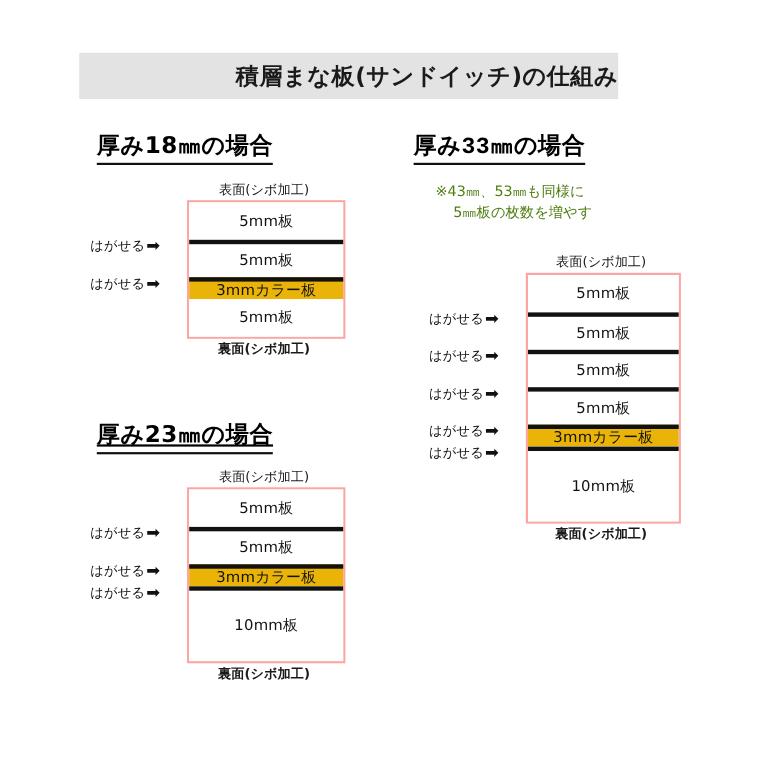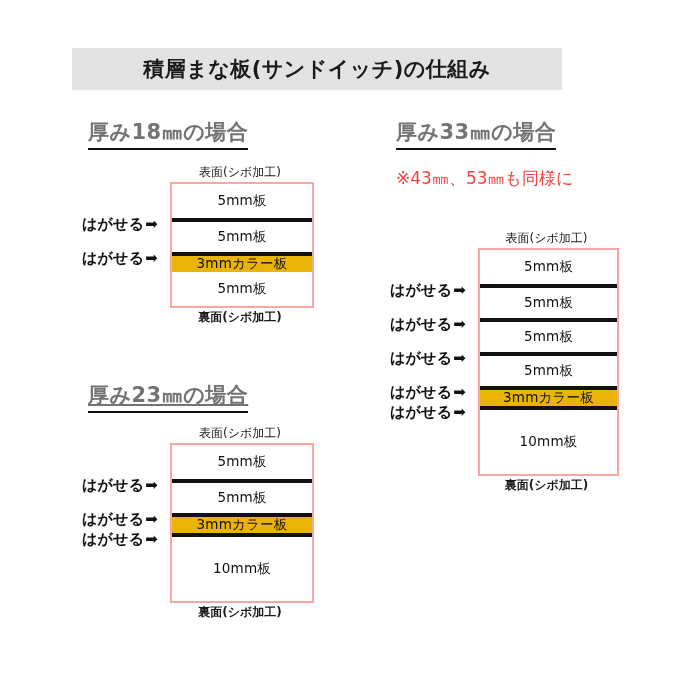--- a/index.html
+++ b/index.html
@@ -19,47 +19,47 @@
   
   #title-banner {
     position: absolute;
     left: 72px;
     top: 48px;
     width: 490px;
     height: 42px;
     background: #e3e3e3;
     display: flex;
     align-items: center;
-    justify-content: center;
+    justify-content: flex-end;
   }
   #title-text {
     font-size: 21px;
     font-weight: bold;
     color: #1a1a1a;
     letter-spacing: 0.5px;
     white-space: nowrap;
   }
 
   
   .section-heading {
     position: absolute;
     font-size: 21px;
     font-weight: bold;
-    color: #737373;
+    color: #000000;
     white-space: nowrap;
     border-bottom: 2px solid #111111;
     padding-bottom: 2px;
     letter-spacing: 0.5px;
   }
 
   
   .note {
     position: absolute;
-    font-size: 17px;
-    color: #ef4444;
+    font-size: 13px;
+    color: #4d7c0f;
     line-height: 1.45;
     white-space: nowrap;
   }
   .note-line-2 { padding-left: 16px; }
 
   
   .stack-wrap { position: absolute; }
   .cap {
     font-size: 12px;
     color: #1a1a1a;
@@ -96,22 +96,22 @@
 
   
   .peel {
     position: absolute;
     display: flex;
     align-items: center;
     white-space: nowrap;
     transform: translateY(-50%);
   }
   .peel-label {
-    font-size: 15px;
-    font-weight: bold;
+    font-size: 12px;
+    font-weight: normal;
     color: #111111;
     letter-spacing: 0.2px;
   }
   .peel-arrow {
     display: inline-block;
     margin-left: 1px;
     font-size: 15px;
     line-height: 1;
     color: #111111;
   }
@@ -177,23 +177,24 @@
         <span class="peel-arrow">➡</span>
       </div>
       <div class="peel" style="top: 519px; left: 82px;">
         <span class="peel-label">はがせる</span>
         <span class="peel-arrow">➡</span>
       </div>
       <div class="peel" style="top: 539px; left: 82px;">
         <span class="peel-label">はがせる</span>
         <span class="peel-arrow">➡</span>
       </div>
-      <div class="section-heading" style="left: 396px; top: 118px;">厚み33㎜の場合</div>
+      <div class="section-heading" style="left: 376px; top: 118px; font-family: Liberation Mono, monospace;">厚み33㎜の場合</div>
       <div class="note" style="left: 396px; top: 166px;">
         <div>※43㎜、53㎜も同様に</div>
+        <div class="note-line-2">5㎜板の枚数を増やす</div>
       </div>
       <div class="stack-wrap" style="left: 478px; top: 232px; width: 137px;">
         <div class="cap cap-top">表面(シボ加工)</div>
         <div class="stack" style="width: 137px;">
           <div class="layer" style="height: 34px;">
             <span class="layer-label">5mm板</span>
           </div>
           <div class="layer sep" style="height: 34px;">
             <span class="layer-label">5mm板</span>
           </div>

